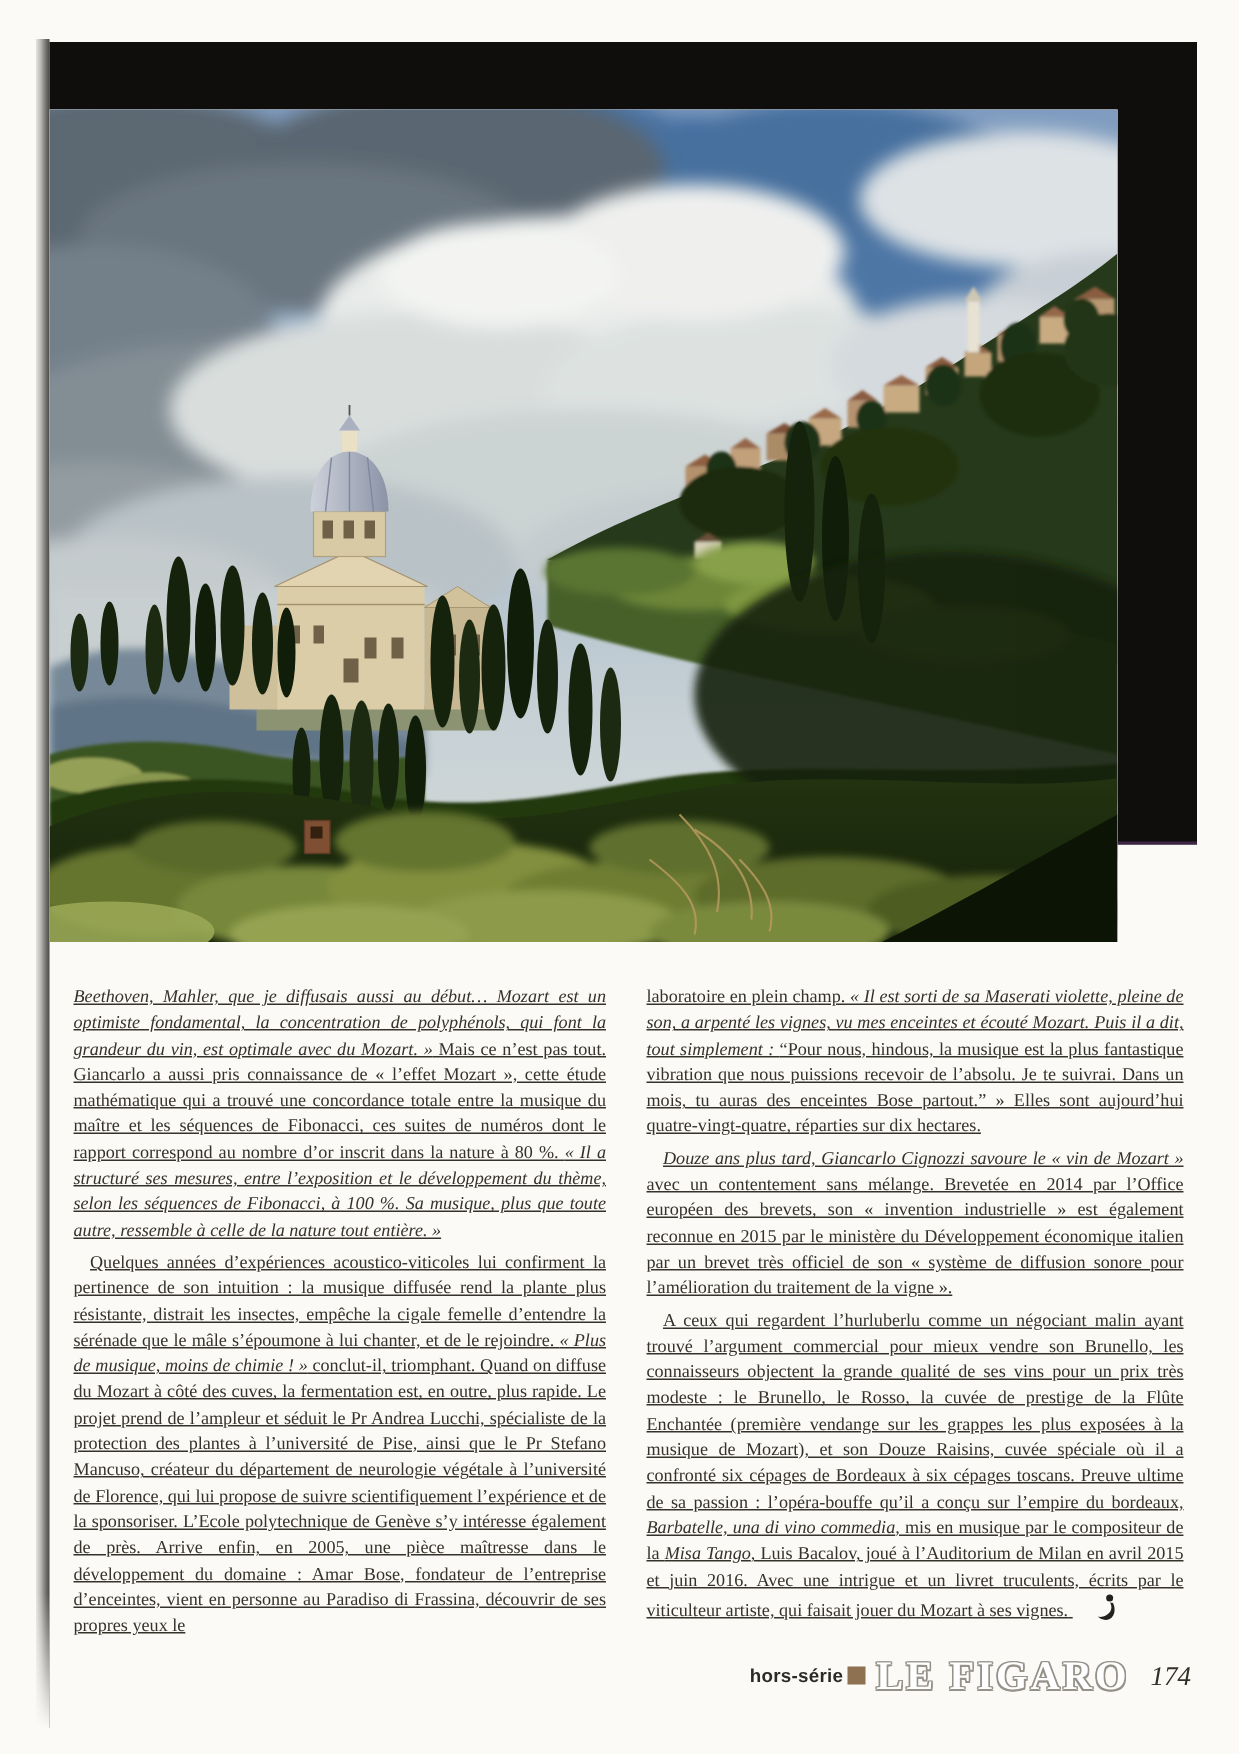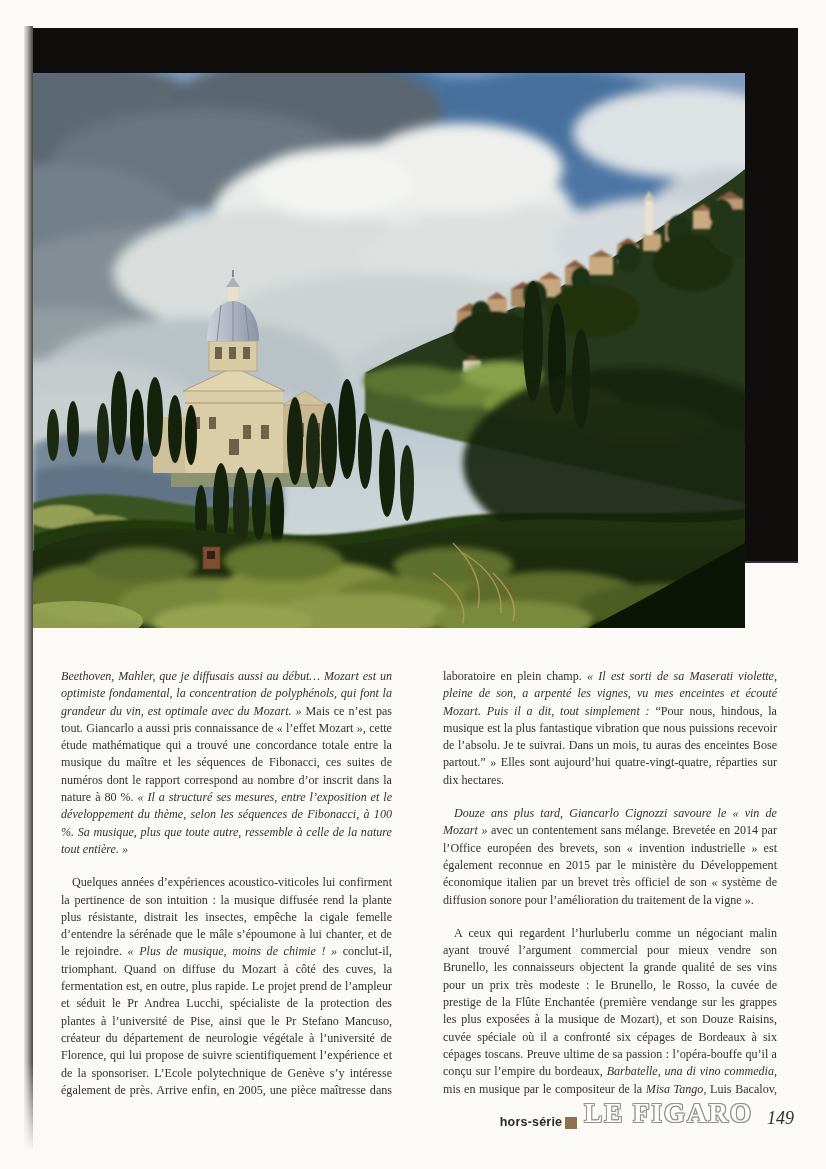--- a/index.html
+++ b/index.html
@@ -20,28 +20,28 @@
   .band-top{position:absolute;left:33px;top:28px;width:765px;height:45px;background:#0f0e0c;}
   .band-right{position:absolute;left:745px;top:28px;width:53px;height:533px;background:#0f0e0c;border-bottom:2px solid #3f2547;}
   .photo{position:absolute;left:33px;top:73px;width:712px;height:555px;overflow:hidden;background:#9db0c2;}
   .photo svg{display:block;}
   
   .col{
     position:absolute;top:652px;height:446px;overflow:hidden;
     font-size:12.1px;line-height:17.3px;text-align:justify;
     color:#36322b;
   }
-  .col p{margin:16px;}
+  .col p{margin:4px;text-decoration:underline;}
   .col p.indent{text-indent:11px;}
   .col i{font-style:italic;}
   .endmark{display:inline-block;vertical-align:-4px;margin-left:5px;}
   .col-1{left:45px;width:363px;}
   .col-2{left:427px;width:366px;}
   
-  .footer{position:absolute;top:1105px;right:32px;display:flex;align-items:flex-end;height:24px;}
+  .footer{position:absolute;top:1105px;right:32px;display:flex;align-items:center;height:24px;}
   .f-label{
     font-family:"Liberation Sans", sans-serif;font-weight:700;font-size:12.5px;
     color:#2b2a27;letter-spacing:.2px;
   }
   .f-square{width:12px;height:12px;margin:0 7px 0 3px;}
   .f-logo{
     font-family:"Liberation Serif", serif;font-weight:700;font-size:27px;
     letter-spacing:2px;color:#ffffff;
     text-shadow:1px 0 #96928a,-1px 0 #96928a,0 1px #96928a,0 -1px #96928a,1px 1px #96928a,-1px -1px #96928a,1px -1px #96928a,-1px 1px #96928a;
   }
@@ -284,14 +284,14 @@
           <circle cx="13.5" cy="4.5" r="3.6" fill="#23221e"></circle>
           <path d="M14,9 C16.5,14 15.5,19 10,22.3 C7,24 3.5,24.4 1.5,23.6 C4.5,27 9.5,28 13.5,26 C18.6,23.4 20,16 17,9.6 C16.2,9.4 15,9.2 14,9 Z" fill="#23221e"></path>
         </svg></span>
 </p>
   </div>
 
 <div class="footer">
   <span class="f-label">hors-série</span>
   <span class="f-square" style="background-color: rgb(141, 113, 80);"></span>
   <span class="f-logo">LE FIGARO</span>
-  <span class="f-num">149</span>
+  <span class="f-num">174</span>
 </div>
 
 </body></html>

